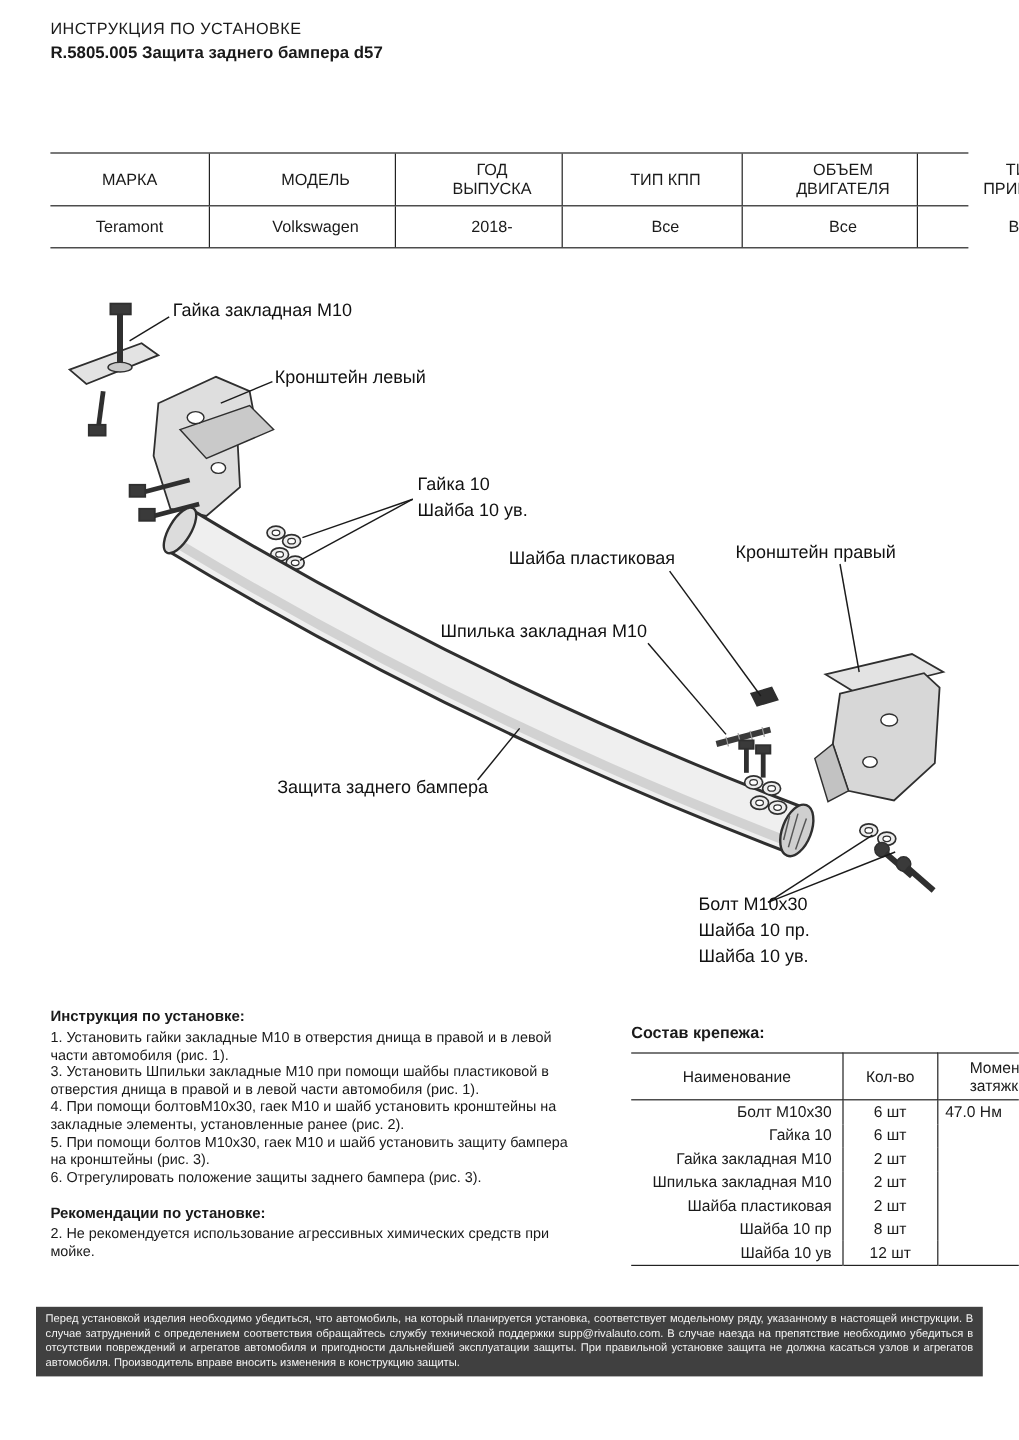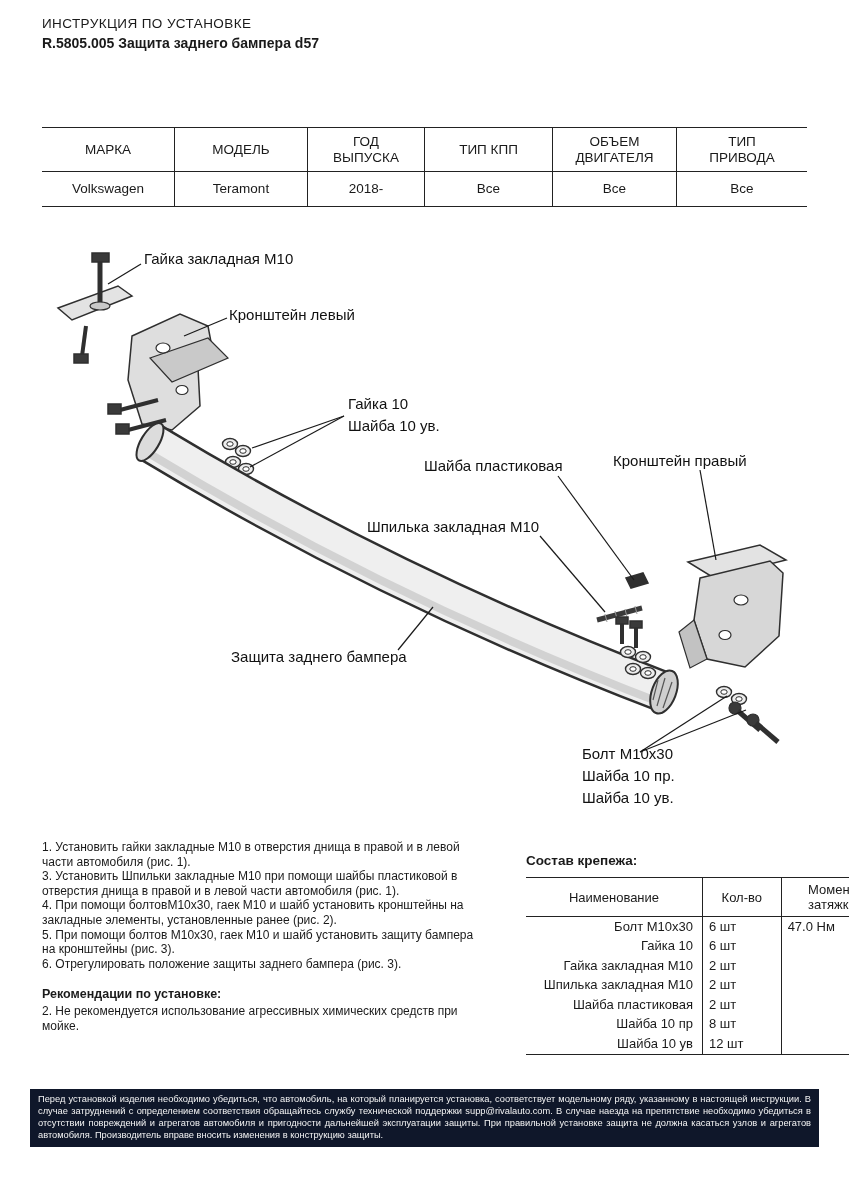--- a/index.html
+++ b/index.html
@@ -10,21 +10,21 @@
   .page { position:absolute; inset:0; }
 
   
   .doc-header { position:absolute; left:42px; top:16px; }
   .doc-title1 { font-size:13.5px; letter-spacing:.4px; }
   .doc-title2 { font-size:14px; font-weight:bold; margin-top:4px; }
 
   
   .vehicle-table { position:absolute; left:42px; top:127px; width:765px;
     border-top:1.5px solid #222; border-bottom:1.5px solid #222; }
-  .vt-row { display:grid; grid-template-columns:133px 133px 117px 128px 124px 130px; }
+  .vt-row { display:grid; grid-template-columns:133px 133px 117px 128px 124px 130px;gap:22px; }
   .vt-head { height:43px; border-bottom:1.5px solid #222; }
   .vt-body { height:34px; }
   .vt-cell { display:flex; align-items:center; justify-content:center; text-align:center;
     font-size:13.5px; border-right:1.2px solid #222; white-space:pre-line; line-height:16px; }
   .vt-cell:last-child { border-right:none; }
 
   
   .diagram { position:absolute; left:0; top:240px; width:849px; height:585px; }
   .diagram svg { position:absolute; left:0; top:0; }
   .dlabel { position:absolute; font-size:15px; white-space:nowrap; line-height:22px; color:#111; }
@@ -39,26 +39,26 @@
   .hw { position:absolute; left:487px; top:853px; width:356px;margin-left:39px; }
   .hw-title { font-weight:bold; font-size:13.5px; margin-bottom:9px; }
   .hw-table { border-collapse:collapse; width:100%; font-size:13px; border-bottom:1.2px solid #222; }
   .hw-table th { font-weight:normal; font-size:13px; padding:4px 2px;
     border-top:1.5px solid #222; border-bottom:1.5px solid #222; }
   .hw-table th:nth-child(1), .hw-table td:nth-child(1),
   .hw-table th:nth-child(2), .hw-table td:nth-child(2) { border-right:1.2px solid #222; }
   .hw-table col.c-name { width:175px; } .hw-table col.c-qty { width:78px; } .hw-table col.c-tq { width:100px; }
   .hw-table td { padding:1.5px 6px; line-height:16.5px; }
   .hw-name { text-align:right; padding-right:9px !important; }
-  .hw-qty { text-align:left; }
+  .hw-qty { text-align:center; }
   .hw-torque { text-align:left; }
 
   
   .footer { position:absolute; left:30px; top:1089px; width:789px; box-sizing:border-box;
-    background:#0f172a; color:#f4f4f4; font-size:9.3px; line-height:11.9px;
+    background:#404040; color:#f4f4f4; font-size:9.3px; line-height:11.9px;
     padding:5px 8px; text-align:justify; }
 </style>
 </head>
 <body>
 
 <div class="page">
 
   <div class="doc-header">
     <div class="doc-title1">ИНСТРУКЦИЯ ПО УСТАНОВКЕ</div>
     <div class="doc-title2">R.5805.005 Защита заднего бампера d57</div>
@@ -72,22 +72,22 @@
         <div class="vt-cell">ГОД
 ВЫПУСКА</div>
         <div class="vt-cell">ТИП КПП</div>
         <div class="vt-cell">ОБЪЕМ
 ДВИГАТЕЛЯ</div>
         <div class="vt-cell">ТИП
 ПРИВОДА</div>
       </div>
     <div class="vt-row vt-body">
 
-    <div class="vt-cell">Volkswagen</div>
-        <div class="vt-cell">Teramont</div>
+    <div class="vt-cell">Teramont</div>
+        <div class="vt-cell">Volkswagen</div>
         <div class="vt-cell">2018-</div>
         <div class="vt-cell">Все</div>
         <div class="vt-cell">Все</div>
         <div class="vt-cell">Все</div>
       </div>
   </div>
 
   <div class="diagram">
     <svg width="849" height="585" viewBox="0 0 849 585">
 
@@ -197,20 +197,21 @@
     <div class="dlabel" style="left:367px; top:276px">Шпилька закладная М10</div>
     <div class="dlabel" style="left:231px; top:406px">Защита заднего бампера</div>
     <div class="dlabel" style="left:582px; top:503px">
       <div>Болт М10х30</div>
       <div>Шайба 10 пр.</div>
       <div>Шайба 10 ув.</div>
     </div>
   </div>
 
   <div class="left-col">
+    <div class="sec-title">Инструкция по установке:</div>
     <div>
 
     <div class="instr-item">1. Установить гайки закладные М10  в отверстия днища в правой и в левой части автомобиля (рис. 1).</div>
         <div class="instr-item">3. Установить Шпильки закладные М10 при помощи шайбы пластиковой в отверстия днища в правой и в левой части автомобиля (рис. 1).</div>
         <div class="instr-item">4. При помощи болтовМ10х30, гаек М10 и шайб установить кронштейны на закладные элементы, установленные ранее (рис. 2).</div>
         <div class="instr-item">5. При помощи болтов М10х30, гаек М10 и шайб установить защиту бампера на кронштейны  (рис. 3).</div>
         <div class="instr-item">6. Отрегулировать положение защиты заднего бампера (рис. 3).</div>
       </div>
     <div class="sec-title rec-title">Рекомендации по установке:</div>
     <div>

